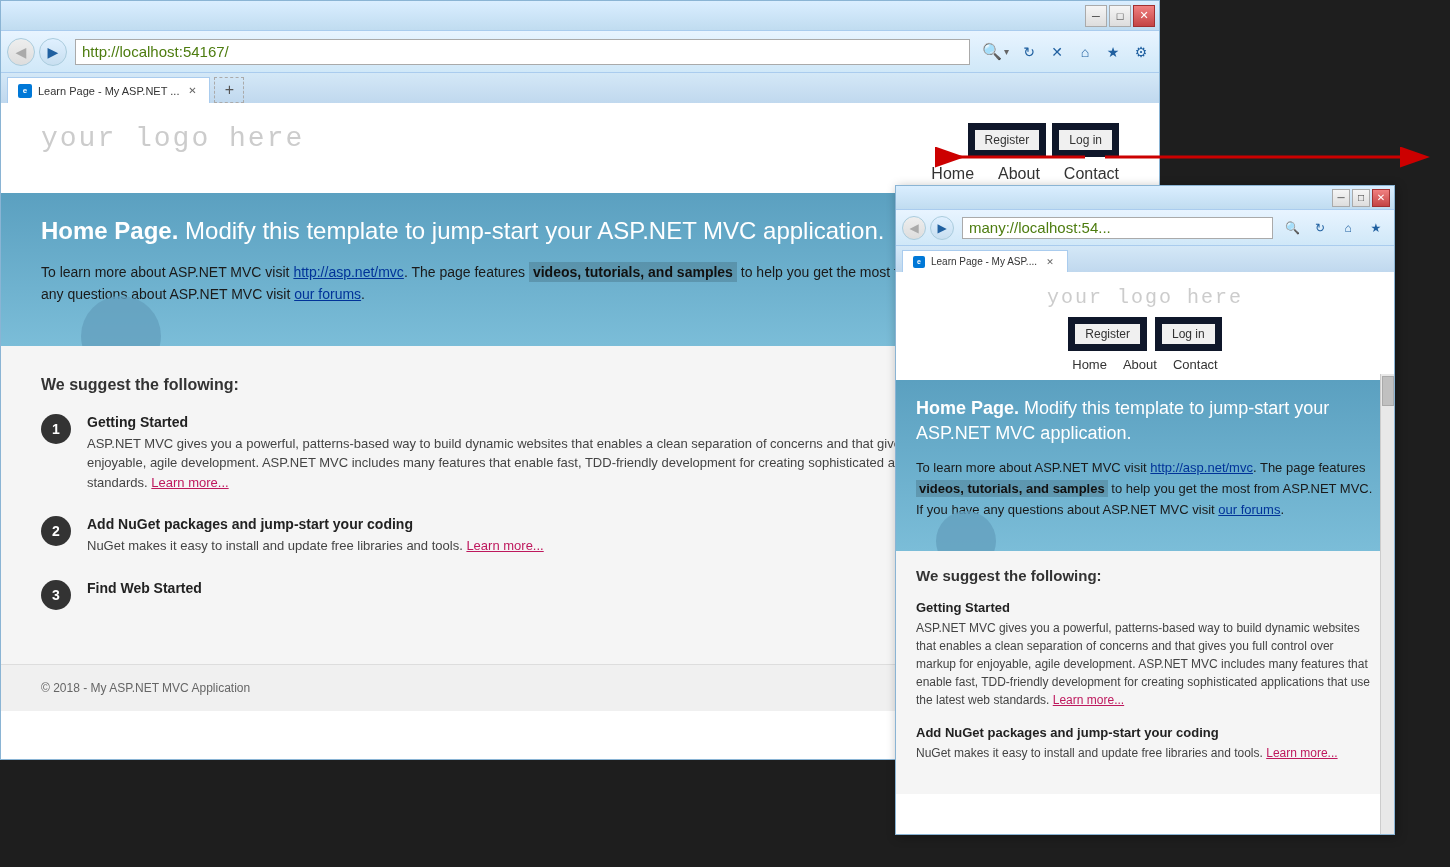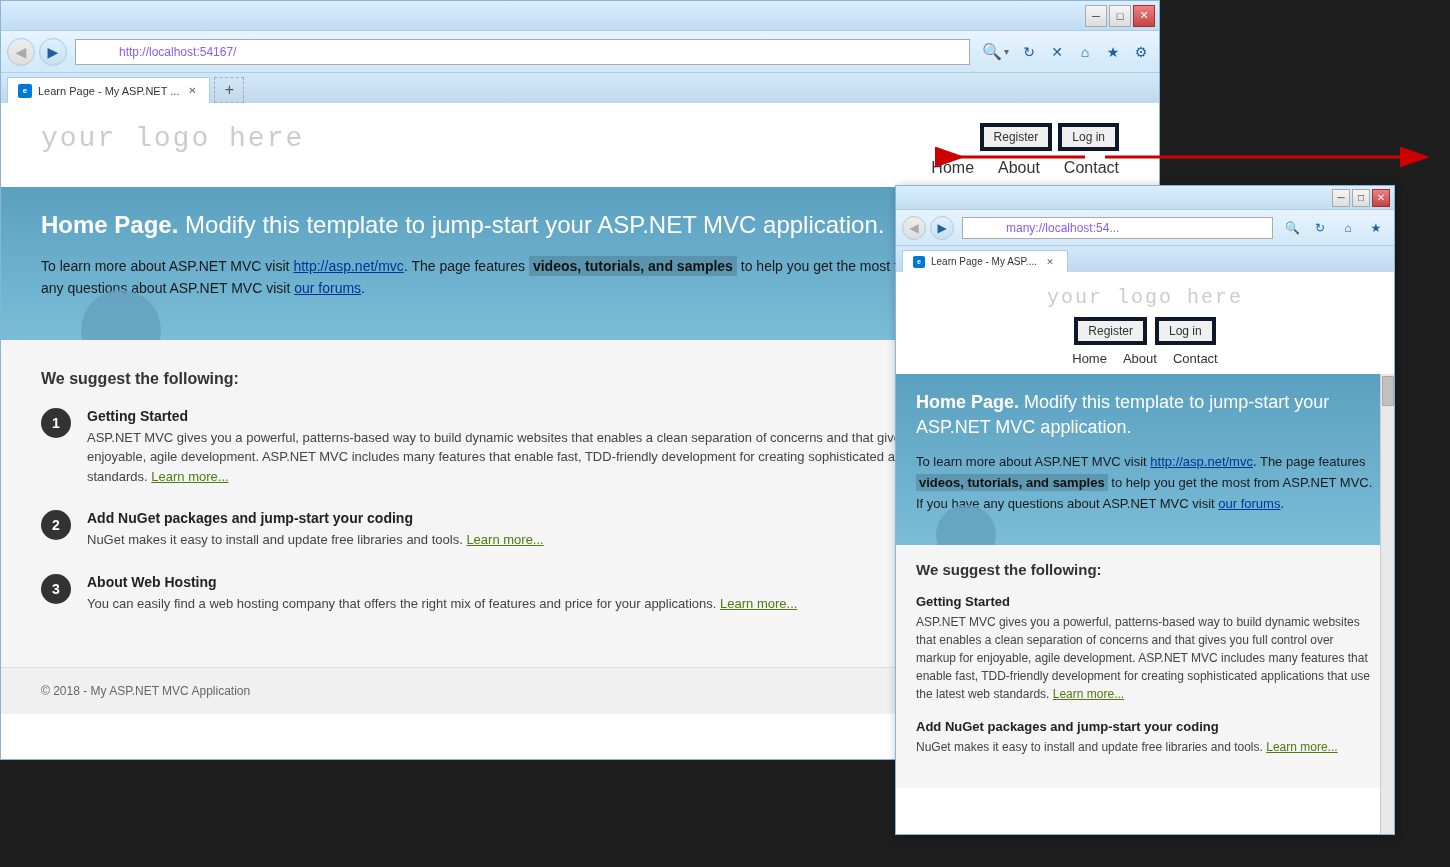--- a/index.html
+++ b/index.html
@@ -90,23 +90,22 @@
       border: 1px solid #aaa;
       background: white;
       padding: 0 6px;
       font-size: 12px;
       display: flex;
       align-items: center;
       margin: 0 4px;
     }
 
     .address-text {
-      font-size: 12px;
-      color: #8b5cf6;
-      margin-left: 37px;
+      font-size: 15px;
+      color: #4d7c0f;
     }
 
     .toolbar-icons {
       display: flex;
       gap: 4px;
       align-items: center;
     }
 
     .toolbar-icon-btn {
       width: 24px;
@@ -202,21 +201,21 @@
 
     .auth-links {
       display: flex;
       gap: 6px;
       justify-content: flex-end;
       margin-bottom: 8px;
     }
 
     .auth-link {
       background: #f0f0f0;
-      border: 4px solid #0f172a;
+      border: 7px solid #0f172a;
       padding: 3px 10px;
       font-size: 12px;
       cursor: pointer;
       color: #333;
     }
 
     .nav-links {
       display: flex;
       gap: 24px;
       justify-content: flex-end;
@@ -314,21 +313,21 @@
       margin-bottom: 4px;
     }
 
     .suggestion-content p {
       font-size: 13px;
       color: #444;
       line-height: 1.5;
     }
 
     .learn-more {
-      color: #4d7c0f;
+      color: #be185d;
       text-decoration: underline;
       cursor: pointer;
     }
 
     .footer {
       background: #f0f0f0;
       padding: 16px 40px;
       font-size: 12px;
       color: #666;
       border-top: 1px solid #ddd;
@@ -491,25 +490,21 @@
             <p>
               <span>NuGet makes it easy to install and update free libraries and tools.</span>
               <a class="learn-more">Learn more...</a>
             </p>
           </div>
         </div>
 
         <div class="suggestion-item">
           <div class="step-number">3</div>
           <div class="suggestion-content">
-            <h3>About Web Hosting</h3>
-            <p>
-              <span>You can easily find a web hosting company that offers the right mix of features and price for your applications.</span>
-              <a class="learn-more">Learn more...</a>
-            </p>
+            <h3>Find Web Started</h3>
           </div>
         </div>
       </div>
 
       <div class="footer">
         <span>© 2018 - My ASP.NET MVC Application</span>
       </div>
 
     </div>
   </div>

